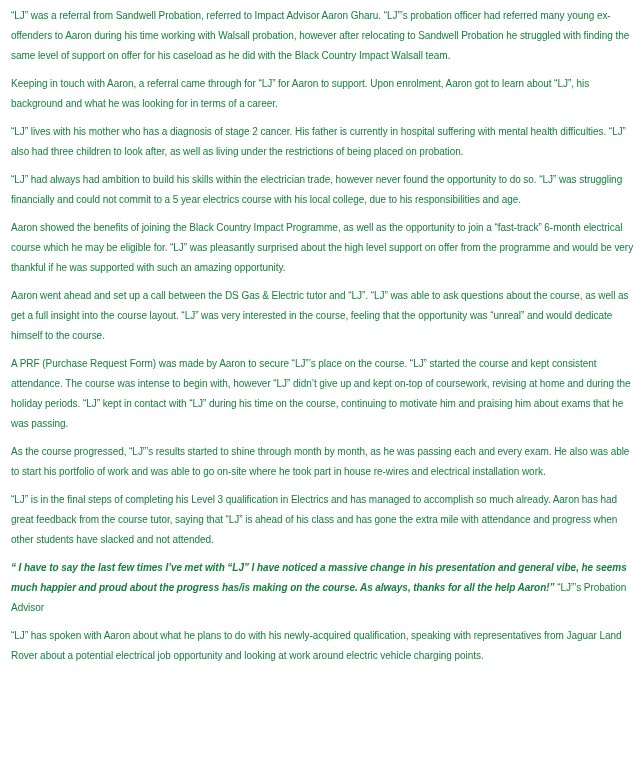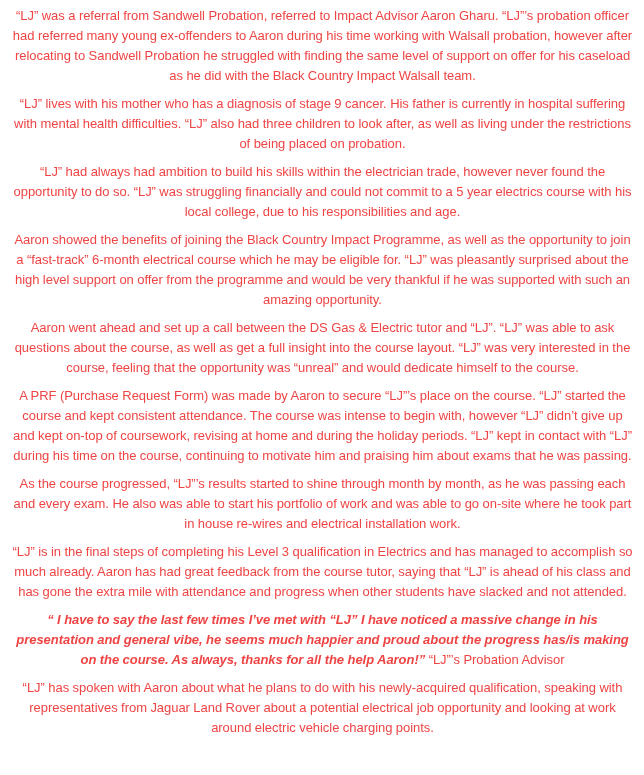--- a/index.html
+++ b/index.html
@@ -16,48 +16,49 @@
     color: #1b1b1b;
     -webkit-font-smoothing: antialiased;
   }
   #doc {
     box-sizing: border-box;
     width: 644px;
     padding: 6px 10px 0 11px;
   }
   p.para {
     margin: 0 0 8px 0;
-    font-size: 13px;
+    font-size: 10px;
     line-height: 20px;
     letter-spacing: -0.04px;
     word-spacing: -0.1px;
-    text-align: center;
-    color: #ef4444;
+    text-align: left;
+    color: #15803d;
   }
   p.para:last-child {
     margin-bottom: 0;
   }
   .quote-strong {
     font-weight: bold;
     font-style: italic;
   }
   .quote-attrib {
     font-weight: normal;
     font-style: normal;
   }
 </style>
 </head>
 <body>
 
 <div id="doc">
 
   <p class="para">“LJ” was a referral from Sandwell Probation, referred to Impact Advisor Aaron Gharu. “LJ”’s probation officer had referred many young ex-offenders to Aaron during his time working with Walsall probation, however after relocating to Sandwell Probation he struggled with finding the same level of support on offer for his caseload as he did with the Black Country Impact Walsall team.</p>
 
+  <p class="para">Keeping in touch with Aaron, a referral came through for “LJ” for Aaron to support. Upon enrolment, Aaron got to learn about “LJ”, his background and what he was looking for in terms of a career.</p>
 
-  <p class="para">“LJ” lives with his mother who has a diagnosis of stage 9 cancer. His father is currently in hospital suffering with mental health difficulties. “LJ” also had three children to look after, as well as living under the restrictions of being placed on probation.</p>
+  <p class="para">“LJ” lives with his mother who has a diagnosis of stage 2 cancer. His father is currently in hospital suffering with mental health difficulties. “LJ” also had three children to look after, as well as living under the restrictions of being placed on probation.</p>
 
   <p class="para">“LJ” had always had ambition to build his skills within the electrician trade, however never found the opportunity to do so. “LJ” was struggling financially and could not commit to a 5 year electrics course with his local college, due to his responsibilities and age.</p>
 
   <p class="para">Aaron showed the benefits of joining the Black Country Impact Programme, as well as the opportunity to join a “fast-track” 6-month electrical course which he may be eligible for. “LJ” was pleasantly surprised about the high level support on offer from the programme and would be very thankful if he was supported with such an amazing opportunity.</p>
 
   <p class="para">Aaron went ahead and set up a call between the DS Gas &amp; Electric tutor and “LJ”. “LJ” was able to ask questions about the course, as well as get a full insight into the course layout. “LJ” was very interested in the course, feeling that the opportunity was “unreal” and would dedicate himself to the course.</p>
 
   <p class="para">A PRF (Purchase Request Form) was made by Aaron to secure “LJ”’s place on the course. “LJ” started the course and kept consistent attendance. The course was intense to begin with, however “LJ” didn’t give up and kept on-top of coursework, revising at home and during the holiday periods. “LJ” kept in contact with “LJ” during his time on the course, continuing to motivate him and praising him about exams that he was passing.</p>
 
   <p class="para">As the course progressed, “LJ”’s results started to shine through month by month, as he was passing each and every exam. He also was able to start his portfolio of work and was able to go on-site where he took part in house re-wires and electrical installation work.</p>

